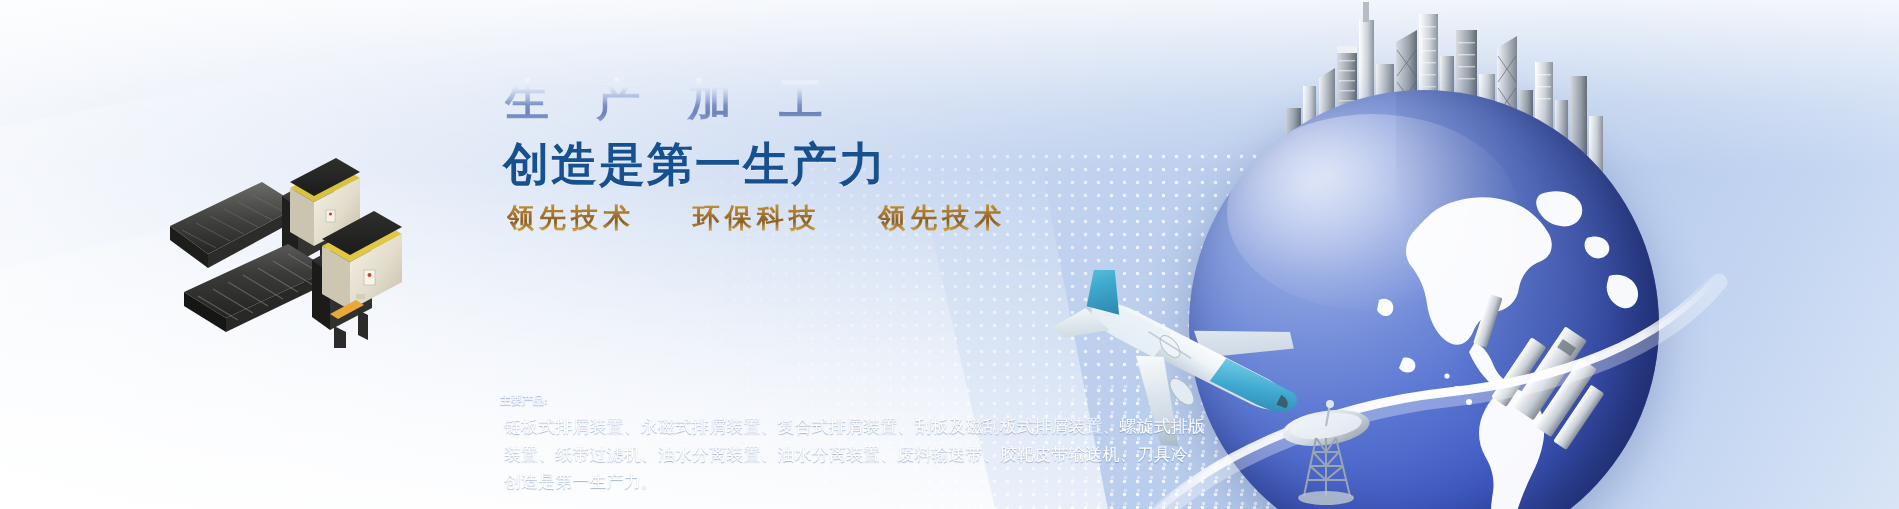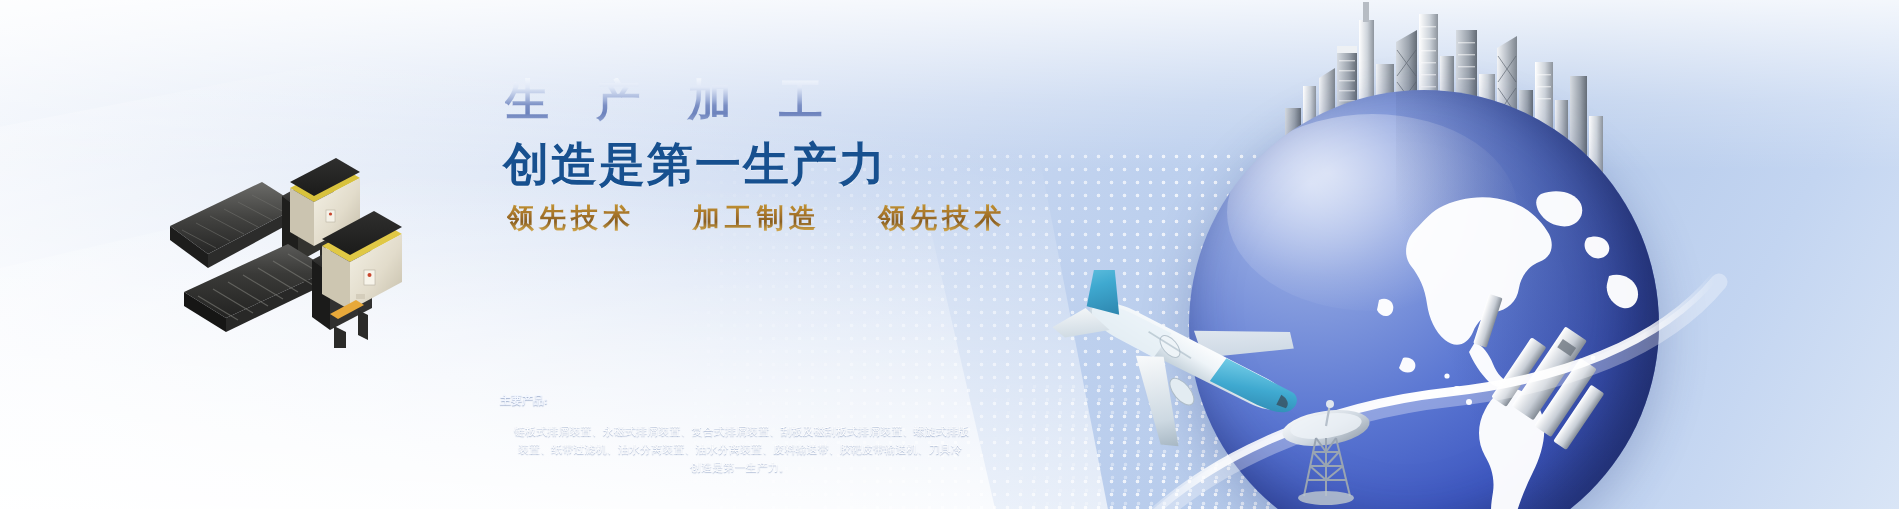--- a/index.html
+++ b/index.html
@@ -140,24 +140,23 @@
   .finewrap{
     position:absolute;left:500px;top:392px;width:480px;
   }
   .fine-title{
     font-size:11px;color:#f3f7ff;line-height:1.55;margin:0 0 1px 0;
     text-shadow:0 1px 1px rgba(60,90,150,.45);
     font-weight:600;
     font-family:Liberation Serif, serif;
   }
   .fine-body{
-    font-size:11px;color:#ffffff;line-height:1.62;margin:14px;
+    font-size:17px;color:#ffffff;line-height:1.62;margin:4px;
     text-shadow:0 1px 1px rgba(60,90,150,.45);
     letter-spacing:.1px;
-    text-align:center;
   }
   .fine-body span{display:block;white-space:nowrap;}
 </style>
 </head>
 <body>
 
 <div class="banner">
 
   <div class="topglow"></div>
   <div class="sweep"></div>
@@ -484,21 +483,21 @@
       </svg>
     </div>
   </div>
 
   <div class="textblock">
     <div class="headline">生 产 加 工</div>
     <div class="subhead">创造是第一生产力</div>
     <div class="tagline">
       <span>领先技术</span>
       <span class="gap">&nbsp;&nbsp;</span>
-      <span>加工制造</span>
+      <span>环保科技</span>
       <span class="gap">&nbsp;&nbsp;</span>
       <span>领先技术</span>
     </div>
   </div>
 
   <div class="finewrap">
     <p class="fine-title">主要产品:</p>
     <p class="fine-body">
       <span>链板式排屑装置、永磁式排屑装置、复合式排屑装置、刮板及磁刮板式排屑装置、螺旋式排版</span>
       <span>装置、纸带过滤机、油水分离装置、油水分离装置、废料输送带、胶靶皮带输送机、刀具冷</span>

